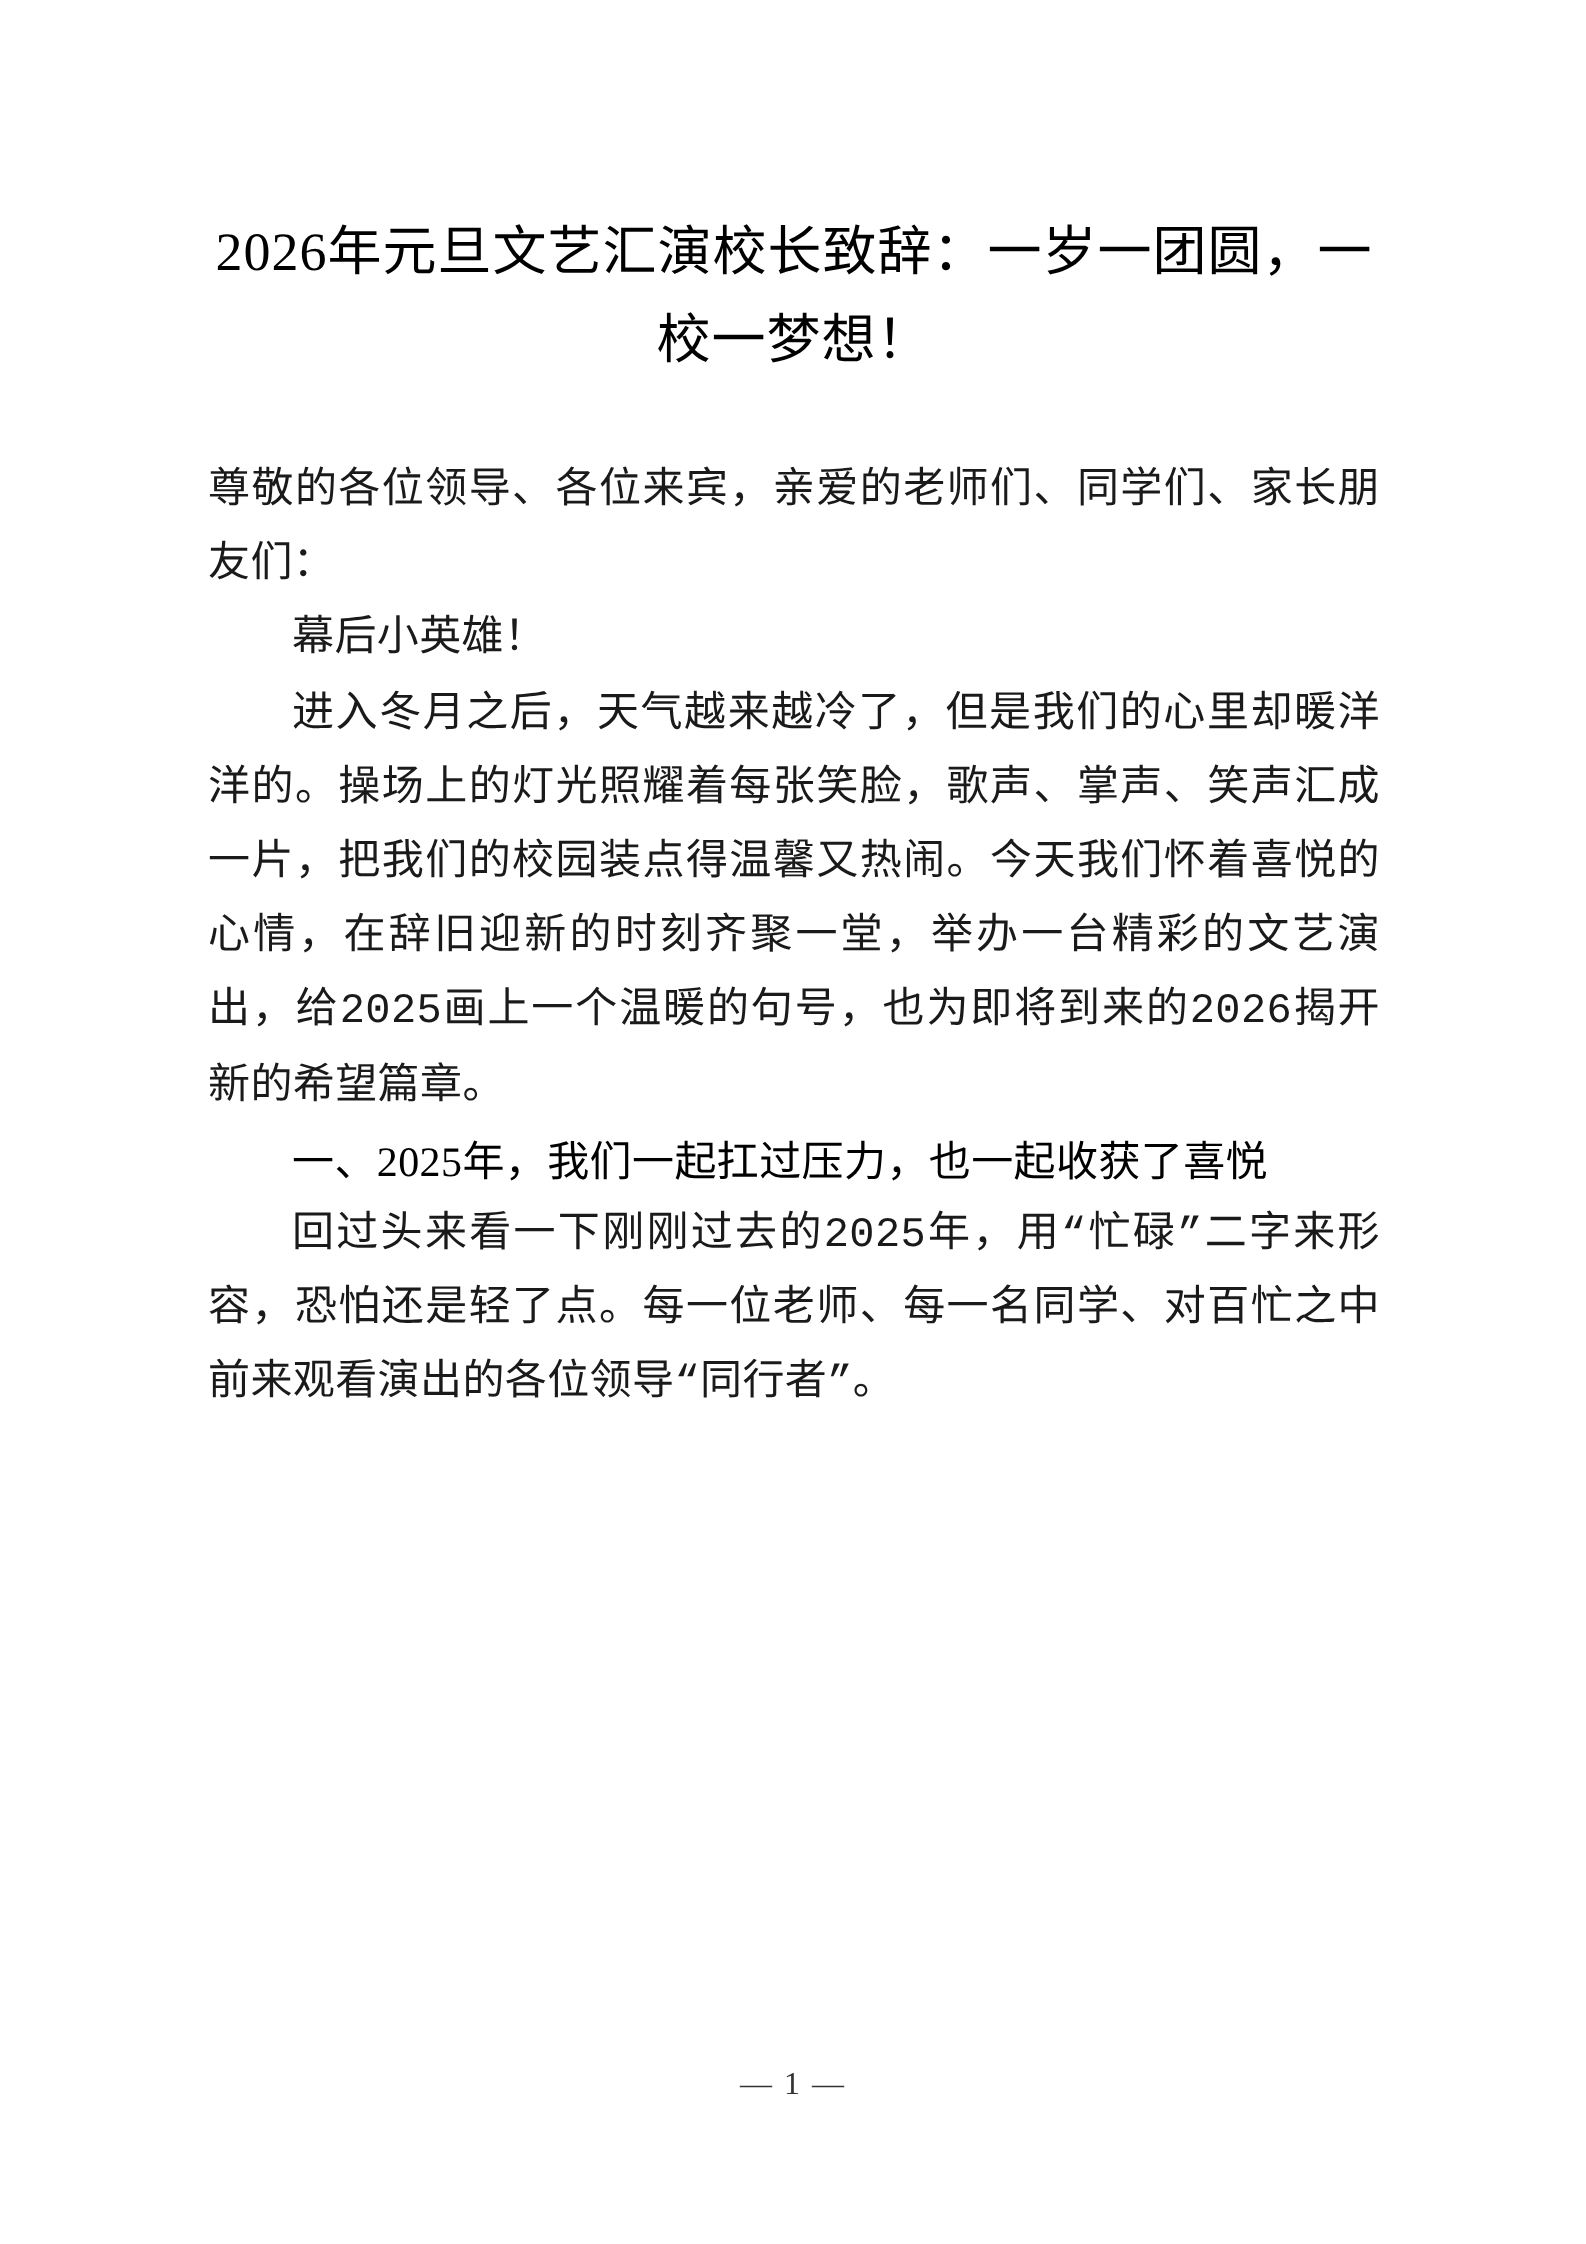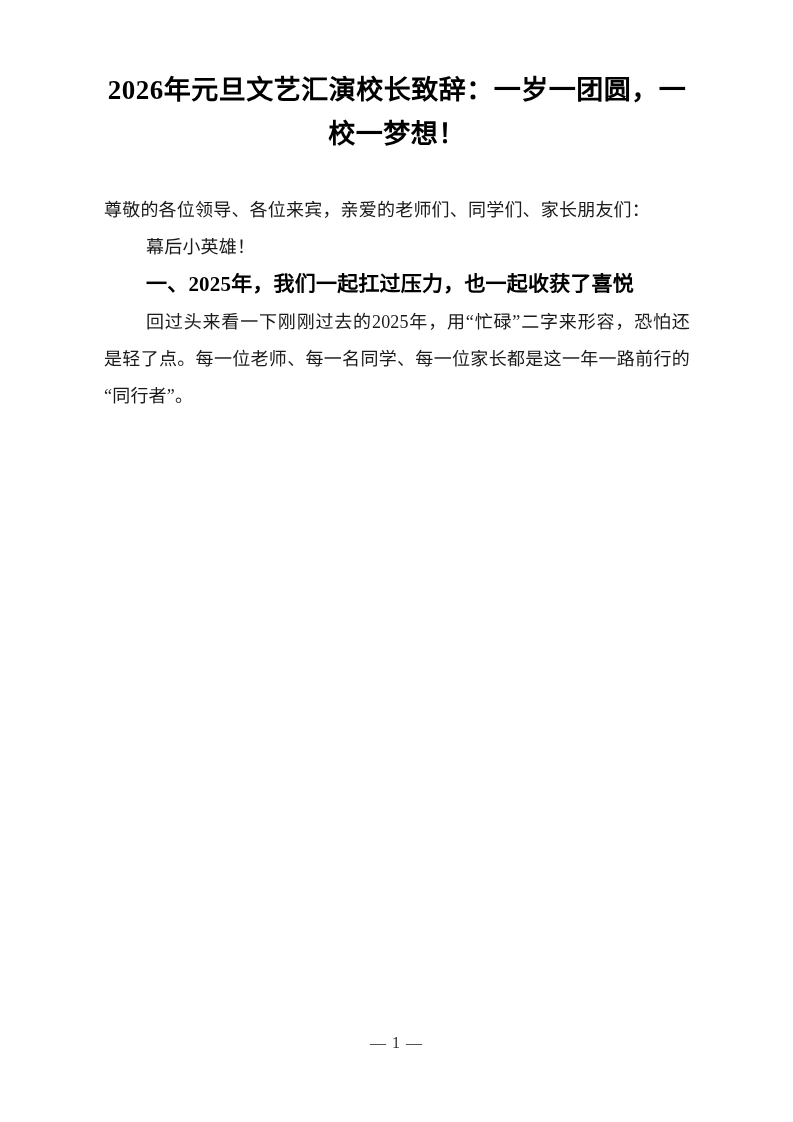--- a/index.html
+++ b/index.html
@@ -24,53 +24,53 @@
   .page-body {
     position: absolute;
     left: 104px;
     top: 0;
     width: 586px;
   }
 
   
   .doc-title {
     margin: 0;
-    padding-top: 68px;
+    padding-top: 104px;
     font-size: 27px;
     line-height: 44px;
-    font-weight: bold;
+    font-weight: normal;
     text-align: center;
     letter-spacing: 0.5px;
     color: #000000;
     font-family: "Liberation Serif", "DejaVu Serif", serif;
   }
 
   
   .body-block {
     margin-top: 36px;
   }
   p.para {
     margin: 0;
-    font-size: 18px;
+    font-size: 21px;
     line-height: 37.2px;
     text-align: justify;
     text-justify: inter-ideograph;
     text-align-last: left;
     letter-spacing: 0.2px;
     color: #1a1a1a;
-    font-family: Liberation Serif, serif;
+    font-family: Liberation Mono, monospace;
   }
   p.indent {
     text-indent: 42px;
   }
   p.heading {
     margin: 0;
     font-size: 21px;
     line-height: 37.2px;
-    font-weight: bold;
+    font-weight: normal;
     text-indent: 42px;
     letter-spacing: 0.2px;
     color: #000000;
     text-align: left;
     font-family: "Liberation Serif", "DejaVu Serif", serif;
   }
 
   
   .page-footer {
     position: absolute;
@@ -95,25 +95,26 @@
     <h1 class="doc-title">
       <span>2026年元旦文艺汇演校长致辞：一岁一团</span><span>圆，一校一梦想！</span>
     </h1>
 
     <div class="body-block">
 
       <p class="para">尊敬的各位领导、各位来宾，亲爱的老师们、同学们、家长朋友们：</p>
 
       <p class="para indent">幕后小英雄！</p>
 
+      <p class="para indent">进入冬月之后，天气越来越冷了，但是我们的心里却暖洋洋的。操场上的灯光照耀着每张笑脸，歌声、掌声、笑声汇成一片，把我们的校园装点得温馨又热闹。今天我们怀着喜悦的心情，在辞旧迎新的时刻齐聚一堂，举办一台精彩的文艺演出，给2025画上一个温暖的句号，也为即将到来的2026揭开新的希望篇章。</p>
 
 
       <p class="heading">一、2025年，我们一起扛过压力，也一起收获了喜悦</p>
 
-      <p class="para indent">回过头来看一下刚刚过去的2025年，用“忙碌”二字来形容，恐怕还是轻了点。每一位老师、每一名同学、每一位家长都是这一年一路前行的“同行者”。</p>
+      <p class="para indent">回过头来看一下刚刚过去的2025年，用“忙碌”二字来形容，恐怕还是轻了点。每一位老师、每一名同学、对百忙之中前来观看演出的各位领导“同行者”。</p>
 
 
     </div>
   </div>
 
   <div class="page-footer">
     <span>— 1 —</span>
   </div>
 
 </div>

